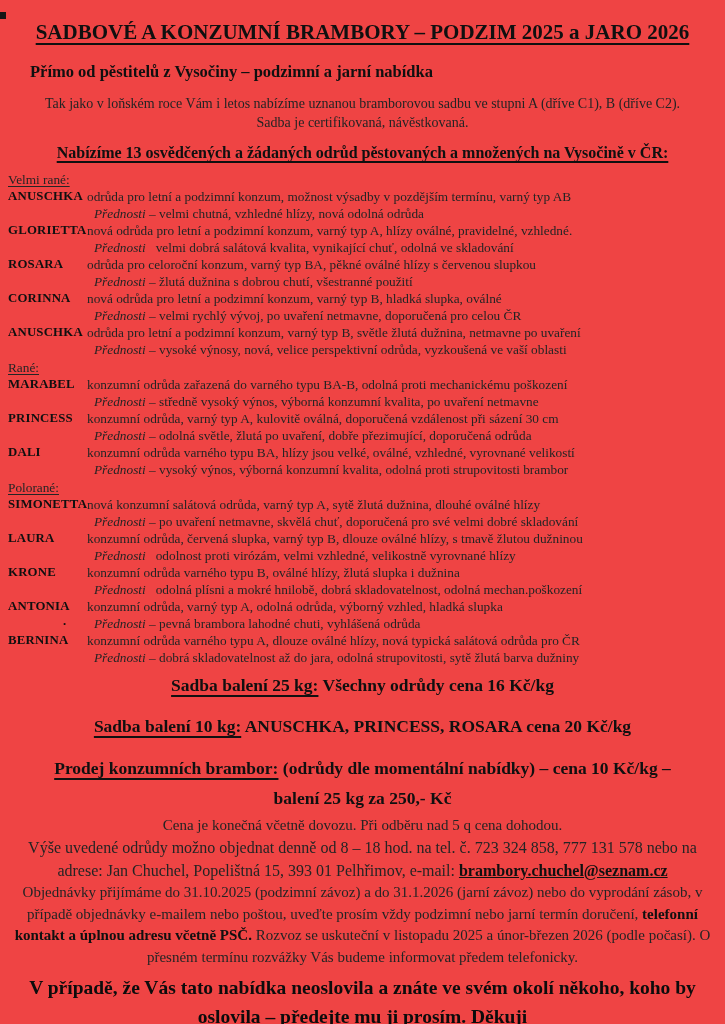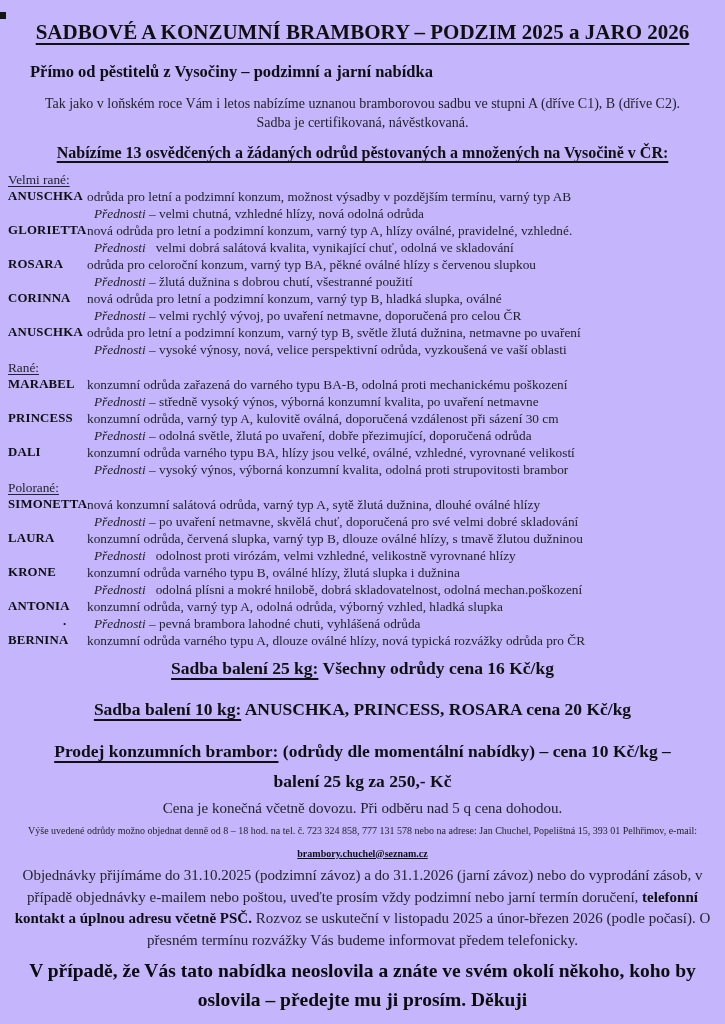--- a/index.html
+++ b/index.html
@@ -1,20 +1,20 @@
 <!DOCTYPE html>
 <html lang="cs"><head>
 <meta charset="utf-8">
 <style>
   html,body{margin:0;padding:0;background:#e8e8e8;}
   .page{
     position:relative;
     width:725px;height:1024px;
     margin:0 auto;
-    background:#c4b5fd;
+    background:#ef4444;
     font-family:"Liberation Serif", serif;
     color:#242424;
     overflow:hidden;
     box-sizing:border-box;
   }
   .scan-mark{position:absolute;left:0;top:12px;width:6px;height:7px;background:#151515;}
   .title{
     margin:20px 30px 0 30px;text-align:center;
     font-size:21px;font-weight:bold;color:#101010;
     text-decoration:underline;text-decoration-thickness:2px;text-underline-offset:4px;
@@ -38,21 +38,21 @@
   .pros-text{white-space:pre-wrap;}
   .stray-dot{position:absolute;left:55px;top:15px;font-weight:bold;}
   .price-line{
     text-align:center;font-weight:bold;color:#101010;font-size:17.5px;line-height:28px;
   }
   .price-line .u{text-decoration:underline;text-decoration-thickness:2px;text-underline-offset:4px;}
   #price-25{margin:5px 20px 0 20px;}
   #price-10{margin:13px 20px 0 20px;}
   #price-konzum{margin:13px auto 0 auto;max-width:648px;line-height:30px;}
   .note{margin:4px 30px 0 30px;text-align:center;font-size:15px;}
-  .contact{margin:3px 4px 0 4px;text-align:center;font-size:10px;line-height:22.5px;}
+  .contact{margin:3px 4px 0 4px;text-align:center;font-size:16px;line-height:22.5px;}
   .email{font-weight:bold;text-decoration:underline;color:#101010;}
   .orders{margin:0 2px 0 2px;text-align:center;font-size:15px;line-height:21.5px;}
   .orders b{color:#101010;}
   .closing{
     margin:5px auto 0 auto;max-width:706px;text-align:center;
     font-size:19.5px;font-weight:bold;color:#0c0c0c;line-height:29px;
   }
 </style>
 </head>
 <body>
@@ -170,21 +170,22 @@
         <div class="vname"><span>ANTONIA</span><span class="stray-dot">.</span></div>
         <div class="vinfo">
           <div class="vdesc">konzumní odrůda, varný typ A, odolná odrůda, výborný vzhled, hladká slupka</div>
           <div class="vpros"><span class="pros-label">Přednosti</span><span class="pros-text"> – pevná brambora lahodné chuti, vyhlášená odrůda</span></div>
         </div>
       </div>
 
       <div class="vrow">
         <div class="vname">BERNINA</div>
         <div class="vinfo">
-          <div class="vdesc">konzumní odrůda varného typu A, dlouze oválné hlízy, nová typická rozvážky odrůda pro ČR</div>
+          <div class="vdesc">konzumní odrůda varného typu A, dlouze oválné hlízy, nová typická salátová odrůda pro ČR</div>
+          <div class="vpros"><span class="pros-label">Přednosti</span><span class="pros-text"> – dobrá skladovatelnost až do jara, odolná strupovitosti, sytě žlutá barva dužniny</span></div>
         </div>
       </div>
     </div>
 
   </div>
 
   <div class="price-line" id="price-25"><span class="u">Sadba balení 25 kg:</span><span> Všechny odrůdy cena 16 Kč/kg</span></div>
 
   <div class="price-line" id="price-10"><span class="u">Sadba balení 10 kg:</span><span> ANUSCHKA, PRINCESS, ROSARA cena 20 Kč/kg</span></div>
 

